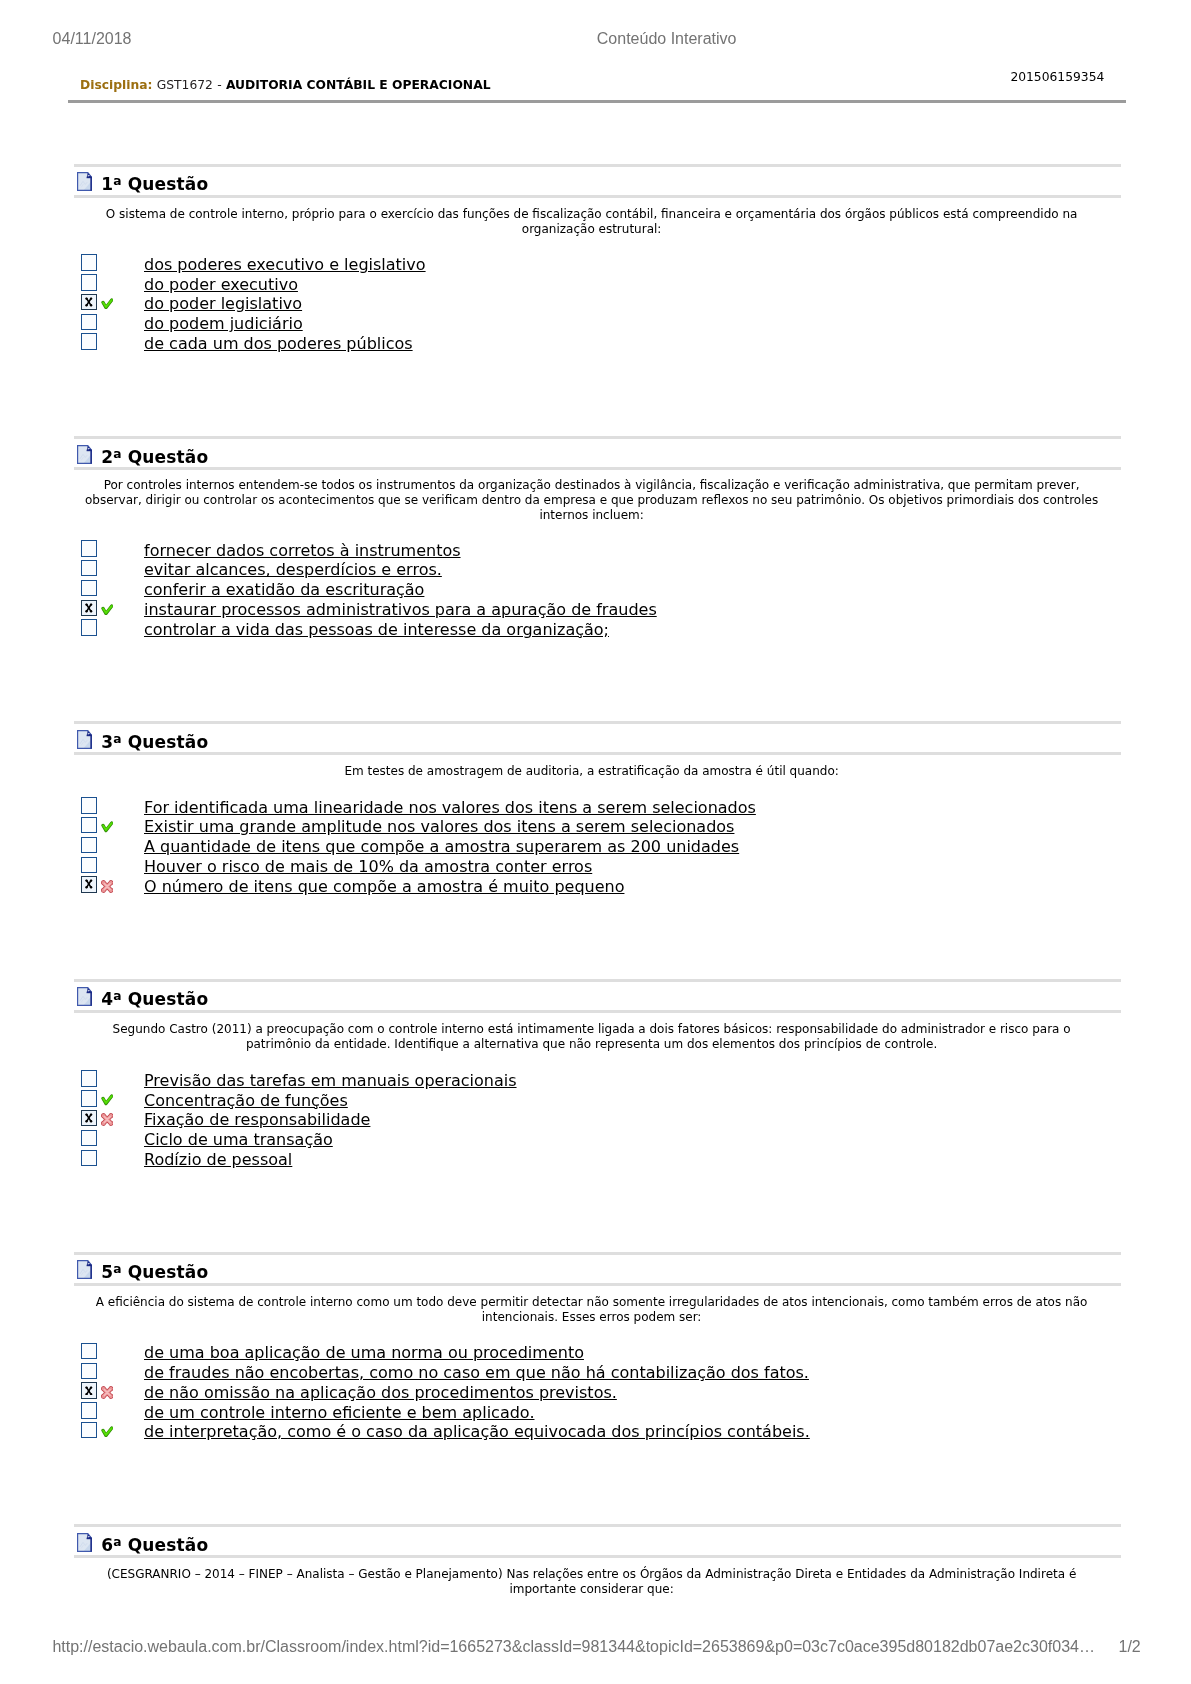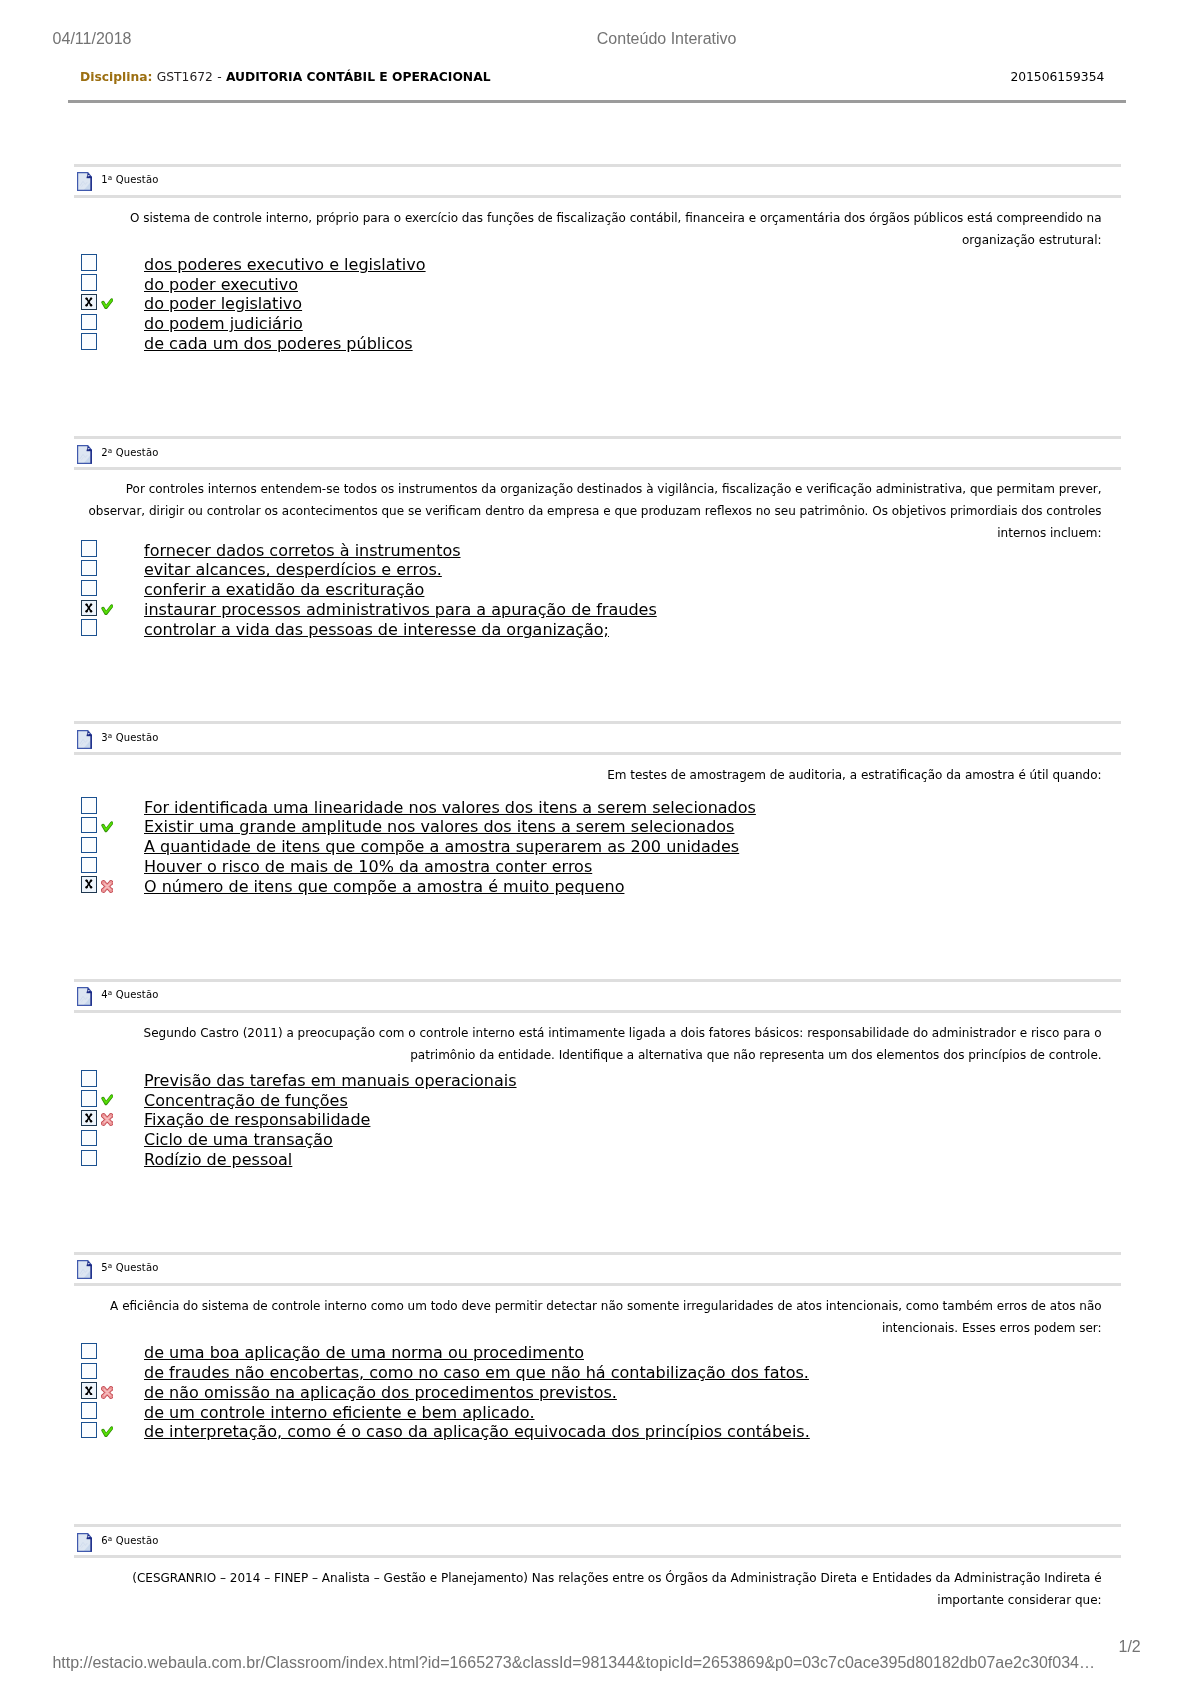--- a/index.html
+++ b/index.html
@@ -8,41 +8,41 @@
     width:1191px;height:1684px;position:relative;overflow:hidden;
     font-family:"DejaVu Sans",sans-serif;color:#000;
     
     filter:opacity(1);
     -webkit-font-smoothing:antialiased;
   }
   
   .print-chrome{font-family:"Liberation Sans",sans-serif;font-size:16px;color:#737373;position:absolute;}
   #print-date{left:52.6px;top:30.3px;}
   #print-title{left:596.8px;top:30.3px;}
-  #print-url{left:52.4px;top:1638.3px;white-space:nowrap;margin-top:16px;}
+  #print-url{left:52.4px;top:1638.3px;white-space:nowrap;}
   #print-page{left:1118.5px;top:1638.3px;}
 
   
   #doc-header{position:absolute;left:0;top:0;width:1191px;}
-  #disciplina{position:absolute;left:80px;top:70px;font-size:12.3px;font-weight:bold;white-space:nowrap;}
+  #disciplina{position:absolute;left:80px;top:78px;font-size:12.3px;font-weight:bold;white-space:nowrap;}
   #disciplina .lbl{color:#9c6f11;}
   #disciplina .code{font-weight:normal;color:#231f20;}
   #disciplina .sep{font-weight:normal;color:#231f20;}
   #matricula{position:absolute;left:1010.4px;top:70px;font-size:12.3px;font-weight:normal;color:#000;}
   #header-rule{position:absolute;left:68px;top:100px;width:1058px;height:3px;background:#9b9b9b;}
 
   
   .q{position:absolute;left:0;width:1191px;}
   .q-bar{position:absolute;left:74px;width:1047px;height:3px;background:#dedede;}
   .q-bar.top{top:0;}
   .q-bar.bot{top:31px;}
   .q-ico{position:absolute;left:77.3px;top:8.8px;width:15.2px;height:18.0px;}
-  .q-title{position:absolute;left:101.3px;top:10.8px;font-size:10px;font-weight:normal;letter-spacing:.15px;color:#000;}
+  .q-title{position:absolute;left:101.3px;top:10.8px;font-size:17px;font-weight:bold;letter-spacing:.15px;color:#000;}
   .q-title sup{font-size:.72em;vertical-align:.42em;line-height:0;}
-  .q-text{position:absolute;left:81.6px;top:44px;width:1020px;font-size:12px;line-height:22px;color:#000;text-align:right;}
+  .q-text{position:absolute;left:81.6px;top:44px;width:1020px;font-size:12px;line-height:15px;color:#000;text-align:center;}
   .opts{position:absolute;left:80px;top:0;}
   .opt{position:relative;height:19.78px;}
   .cb{position:absolute;left:0.8px;top:-0.3px;width:16px;height:16.4px;border:1.5px solid #1b5190;background:#fbfdff;box-sizing:border-box;}
   .cb.checked{background:#eff5fb;border-color:#1f3850;}
   .cb .x{position:absolute;left:3.5px;top:2.1px;width:7.6px;height:9.9px;line-height:0;}
   .mark{position:absolute;left:20.8px;line-height:0;}
   .mark.ok{top:3.8px;width:12.4px;height:11.4px;}
   .mark.no{top:3.0px;width:12.4px;height:13px;}
   .opt-label{position:absolute;left:64px;top:2.1px;font-size:16px;line-height:16px;color:#000;white-space:nowrap;text-decoration:underline;}
 </style>

